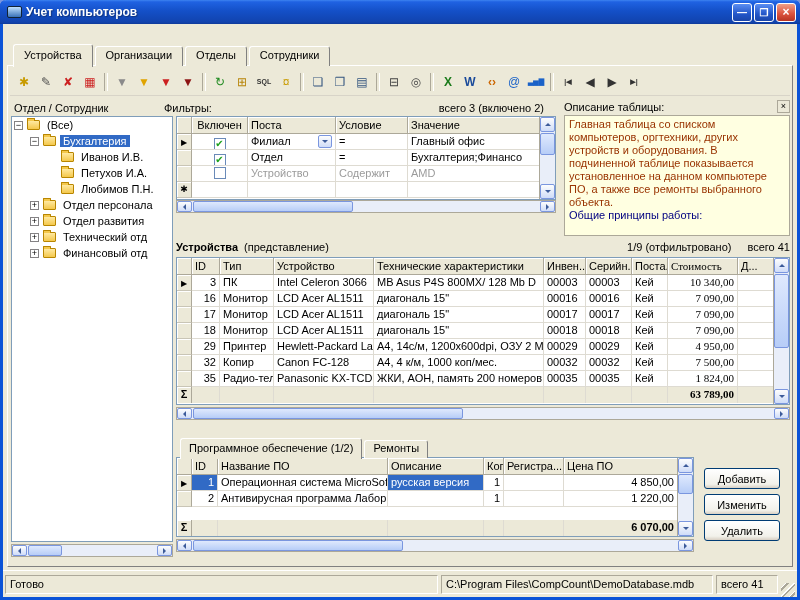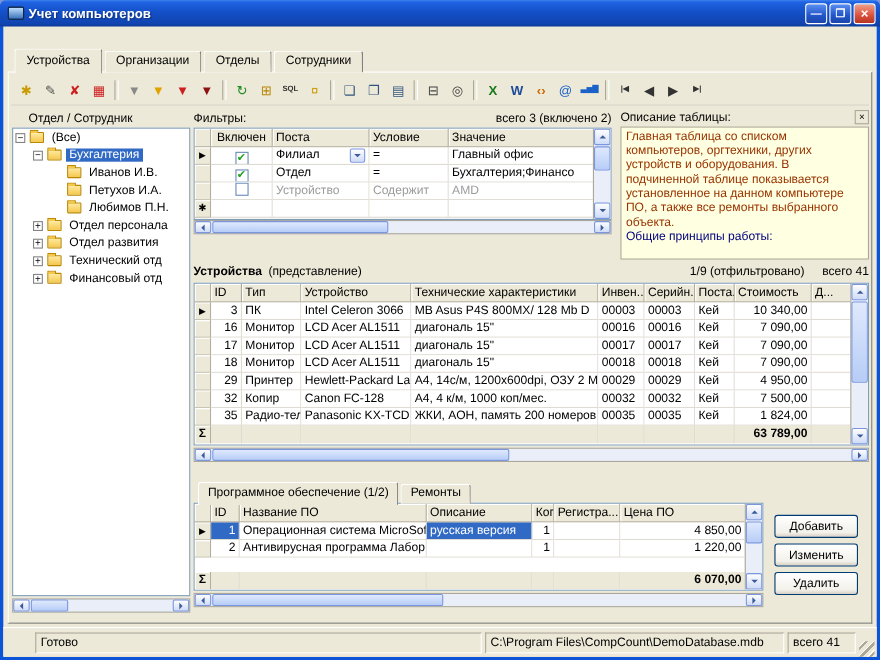--- a/index.html
+++ b/index.html
@@ -75,37 +75,37 @@
   .sb-btn.l::after { border-right-color:#3c5b9a; margin-left:-3px; }
   .sb-btn.r::after { border-left-color:#3c5b9a; margin-right:-3px; }
   .sb-btn.u::after { border-bottom-color:#3c5b9a; margin-top:-3px; }
   .sb-btn.d::after { border-top-color:#3c5b9a; margin-bottom:-3px; }
   .sb-track { flex:1; position:relative; }
   .sb-thumb { position:absolute; background:linear-gradient(#dfe9fd,#b7cdf7); border:1px solid #7a96df; border-radius:2px; }
   .hscroll .sb-thumb { top:0; bottom:0; }
   .vscroll .sb-thumb { left:0; right:0; }
 
   
-  .section-label { position:absolute; top:36px; height:13px; white-space:nowrap;margin-left:12px; }
+  .section-label { position:absolute; top:36px; height:13px; white-space:nowrap; }
   .tree-box { position:absolute; left:3px; top:50px; width:162px; height:426px; overflow:hidden; }
   .tnode { display:flex; align-items:center; height:16px; white-space:nowrap; }
   .tnode[data-level="1"] { margin-left:16px; }
   .tnode[data-level="2"] { margin-left:34px; }
   .exp { width:9px; height:9px; flex:none; border:1px solid #848284; background:#fff;
     font-size:9px; line-height:7px; text-align:center; margin:0 4px 0 2px; }
   .exp[data-exp=""] { visibility:hidden; }
   .folder { width:13px; height:10px; flex:none; background:linear-gradient(#ffe9a0,#f4c84c);
     border:1px solid #b98600; border-radius:1px; position:relative; margin-right:4px; }
   .folder::before { content:""; position:absolute; top:-3px; left:-1px; width:6px; height:2px;
     background:#f4c84c; border:1px solid #b98600; border-bottom:none; border-radius:1px 1px 0 0; }
   .tlabel { padding:0 3px; }
   .tnode[data-selected="true"] .tlabel { background:#316ac5; color:#fff; }
 
   
-  .filters-head { position:absolute; left:168px; top:36px; width:380px; display:flex; }
+  .filters-head { position:absolute; left:156px; top:36px; width:380px; display:flex; }
   .filters-head .spacer { flex:1; }
   .filters-grid { position:absolute; left:168px; top:50px; width:380px; height:84px; display:flex; overflow:hidden; }
   .fg-main { flex:1; overflow:hidden; }
   .f-gut { width:15px; } .f-en { width:56px; text-align:center; } .f-field { width:88px; display:flex; align-items:center; }
   .f-cond { width:72px; } .f-val { flex:1; border-right:none; }
   .cb { width:12px; height:12px; border:1px solid #6a8ab8; background:#fff; display:inline-flex;
     align-items:center; justify-content:center; vertical-align:-2px; }
   .cb[data-checked="true"]::after { content:"✔"; font-size:10px; color:#1da11d; }
   .fcombo { width:14px; height:13px; margin-left:auto; border:1px solid #7a96df; border-radius:2px;
     background:linear-gradient(#fdfdfd,#cfdcf8); display:none; align-items:center; justify-content:center; flex:none; }
@@ -125,21 +125,21 @@
 
   
   .dev-head { position:absolute; left:168px; top:175px; width:614px; display:flex; align-items:baseline; }
   .dev-title { font-weight:bold; }
   .dev-sub { margin-left:6px; }
   .dev-count { margin-left:auto; }
   .dev-total { margin-left:16px; }
   .dev-grid { position:absolute; left:168px; top:191px; width:614px; height:148px; display:flex; overflow:hidden; }
   .dg-main { flex:1; overflow:hidden; background:#fff; }
   .d-gut{width:15px;} .d-id{width:28px;} .d-type{width:54px;} .d-dev{width:100px;} .d-spec{width:170px;}
-  .d-inv{width:42px;} .d-ser{width:46px;} .d-sup{width:36px;} .d-cost{width:70px;} .d-d{flex:1;border-right:none;}
+  .d-inv{width:42px;} .d-ser{width:46px;} .d-sup{width:36px;} .d-cost{width:70px;font-family:Liberation Serif, serif;} .d-d{flex:1;border-right:none;}
   .dev-hscroll { position:absolute; left:168px; top:341px; width:614px; height:13px; }
 
   
   .sw-tabs { position:absolute; left:168px; top:371px; height:21px; display:flex; align-items:flex-end; padding-left:4px; z-index:2; }
   .sw-tabs .tab { height:18px; padding:1px 8px 0;margin-top:33px; }
   .sw-tabs .tab[data-active="true"] { height:21px; padding-top:3px; }
   .sw-grid { position:absolute; left:168px; top:391px; width:518px; height:80px; display:flex; overflow:hidden; }
   .sg-main { flex:1; overflow:hidden; background:#fff; display:flex; flex-direction:column; }
   .sg-fill { flex:1; background:#fff; }
   .s-gut{width:15px;} .s-id{width:26px;} .s-name{width:170px;} .s-desc{width:96px;}
@@ -151,21 +151,21 @@
   
   .actions { position:absolute; right:12px; top:402px; width:76px; display:flex; flex-direction:column; gap:5px; }
   .xpbtn { height:21px; width:76px; border:1px solid #003c74; border-radius:3px; font-size:11px;
     font-family:"Liberation Sans",sans-serif; background:linear-gradient(#ffffff,#f2f1ea 80%,#d8d0c4); }
 
   
   .statusbar { position:absolute; left:0; right:0; bottom:0; height:27px; background:#ece9d8;
     display:flex; align-items:center; gap:3px; padding:0 2px; border-top:1px solid #fff; }
   .spanel { height:19px; line-height:17px; padding:0 4px; border:1px solid; white-space:nowrap;
     border-color:#aca899 #fff #fff #aca899; overflow:hidden; }
-  .sp-state { flex:1;margin-left:27px; }
+  .sp-state { flex:1; }
   .sp-path { width:272px; }
   .sp-total { width:62px; }
   .grip { width:14px; height:14px; align-self:flex-end;
     background:repeating-linear-gradient(135deg, transparent 0 3px, #fff 3px 4px, #aca899 4px 6px); }
 </style>
 </head>
 <body>
 
 <div class="window">
 

